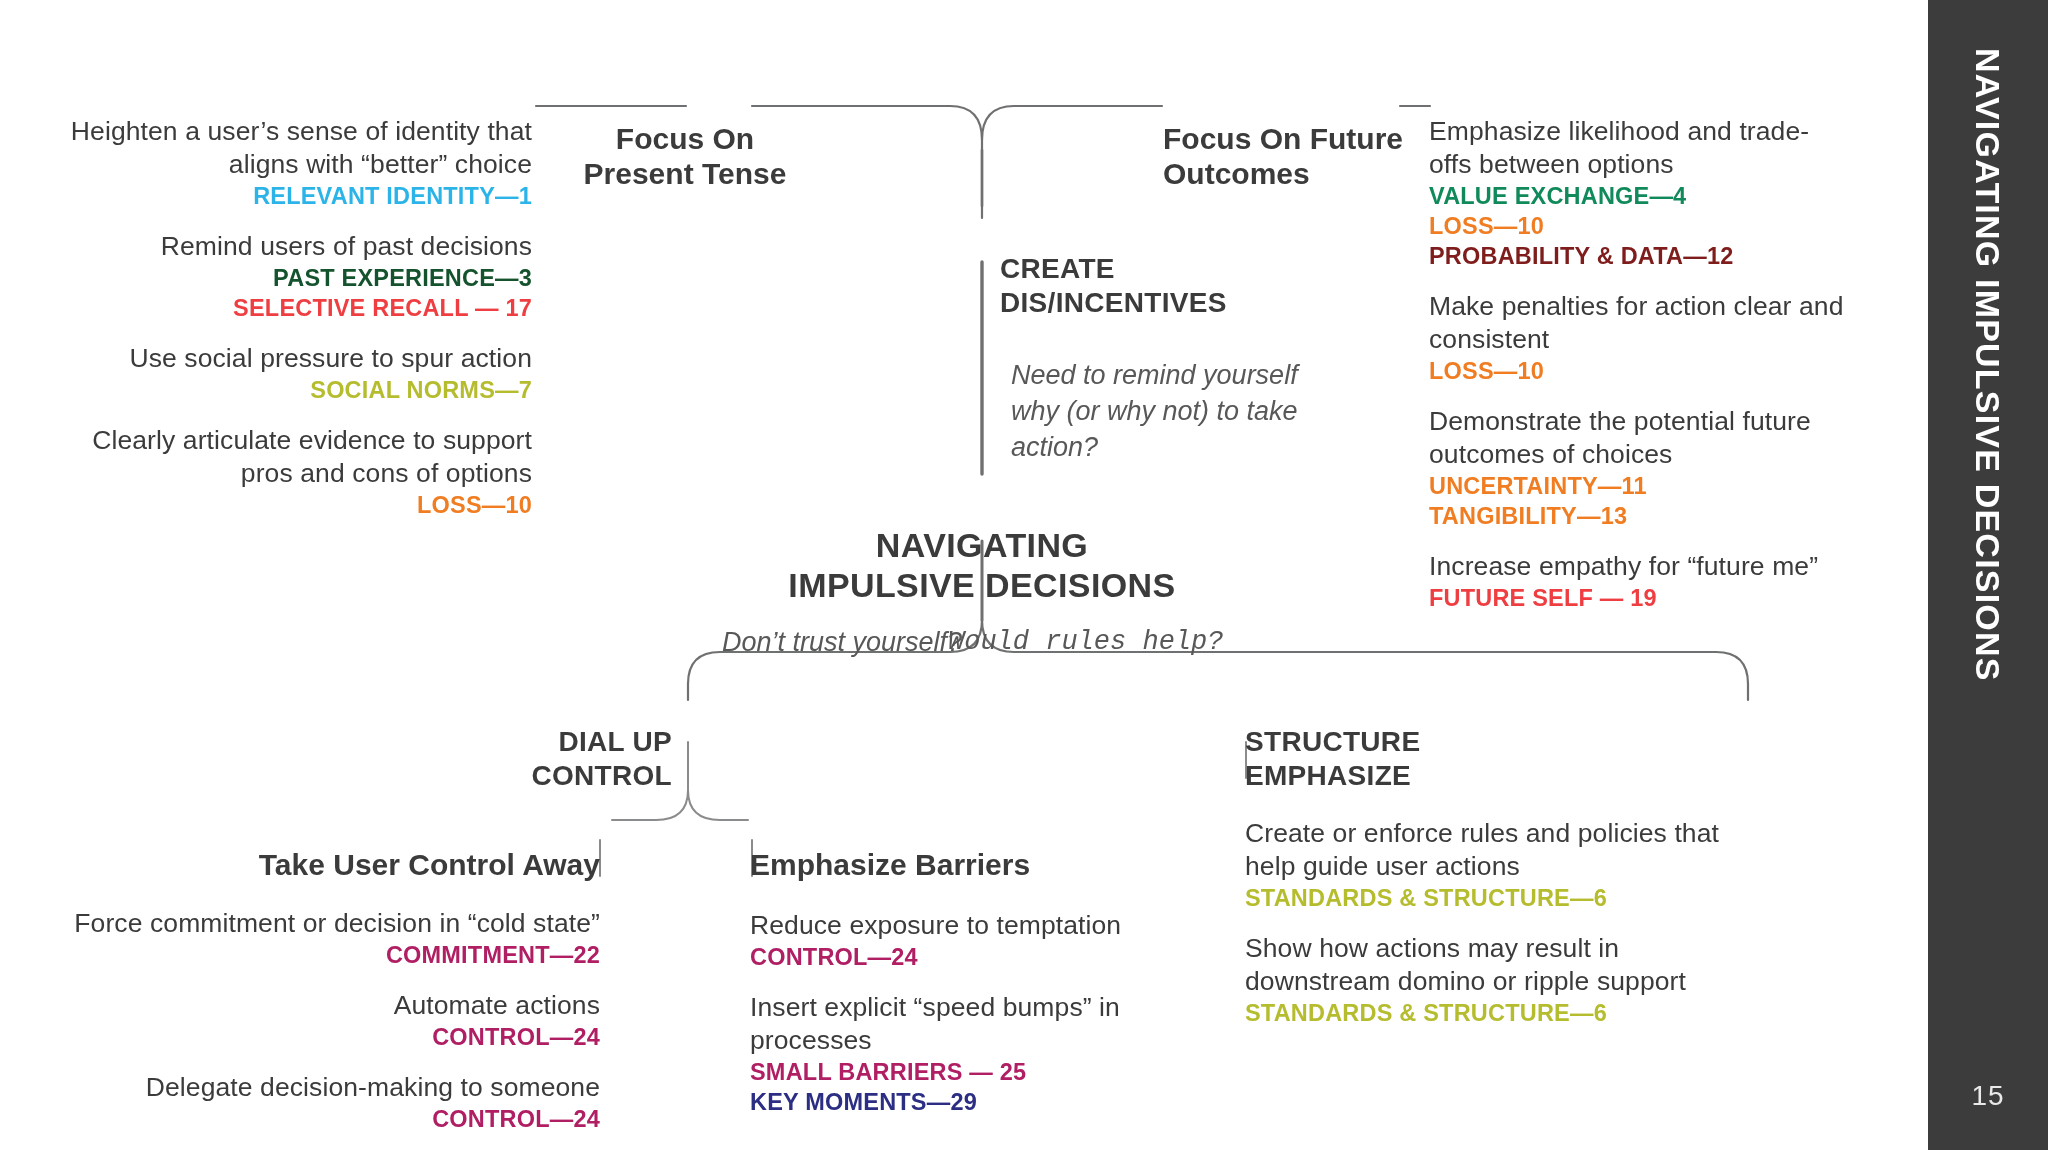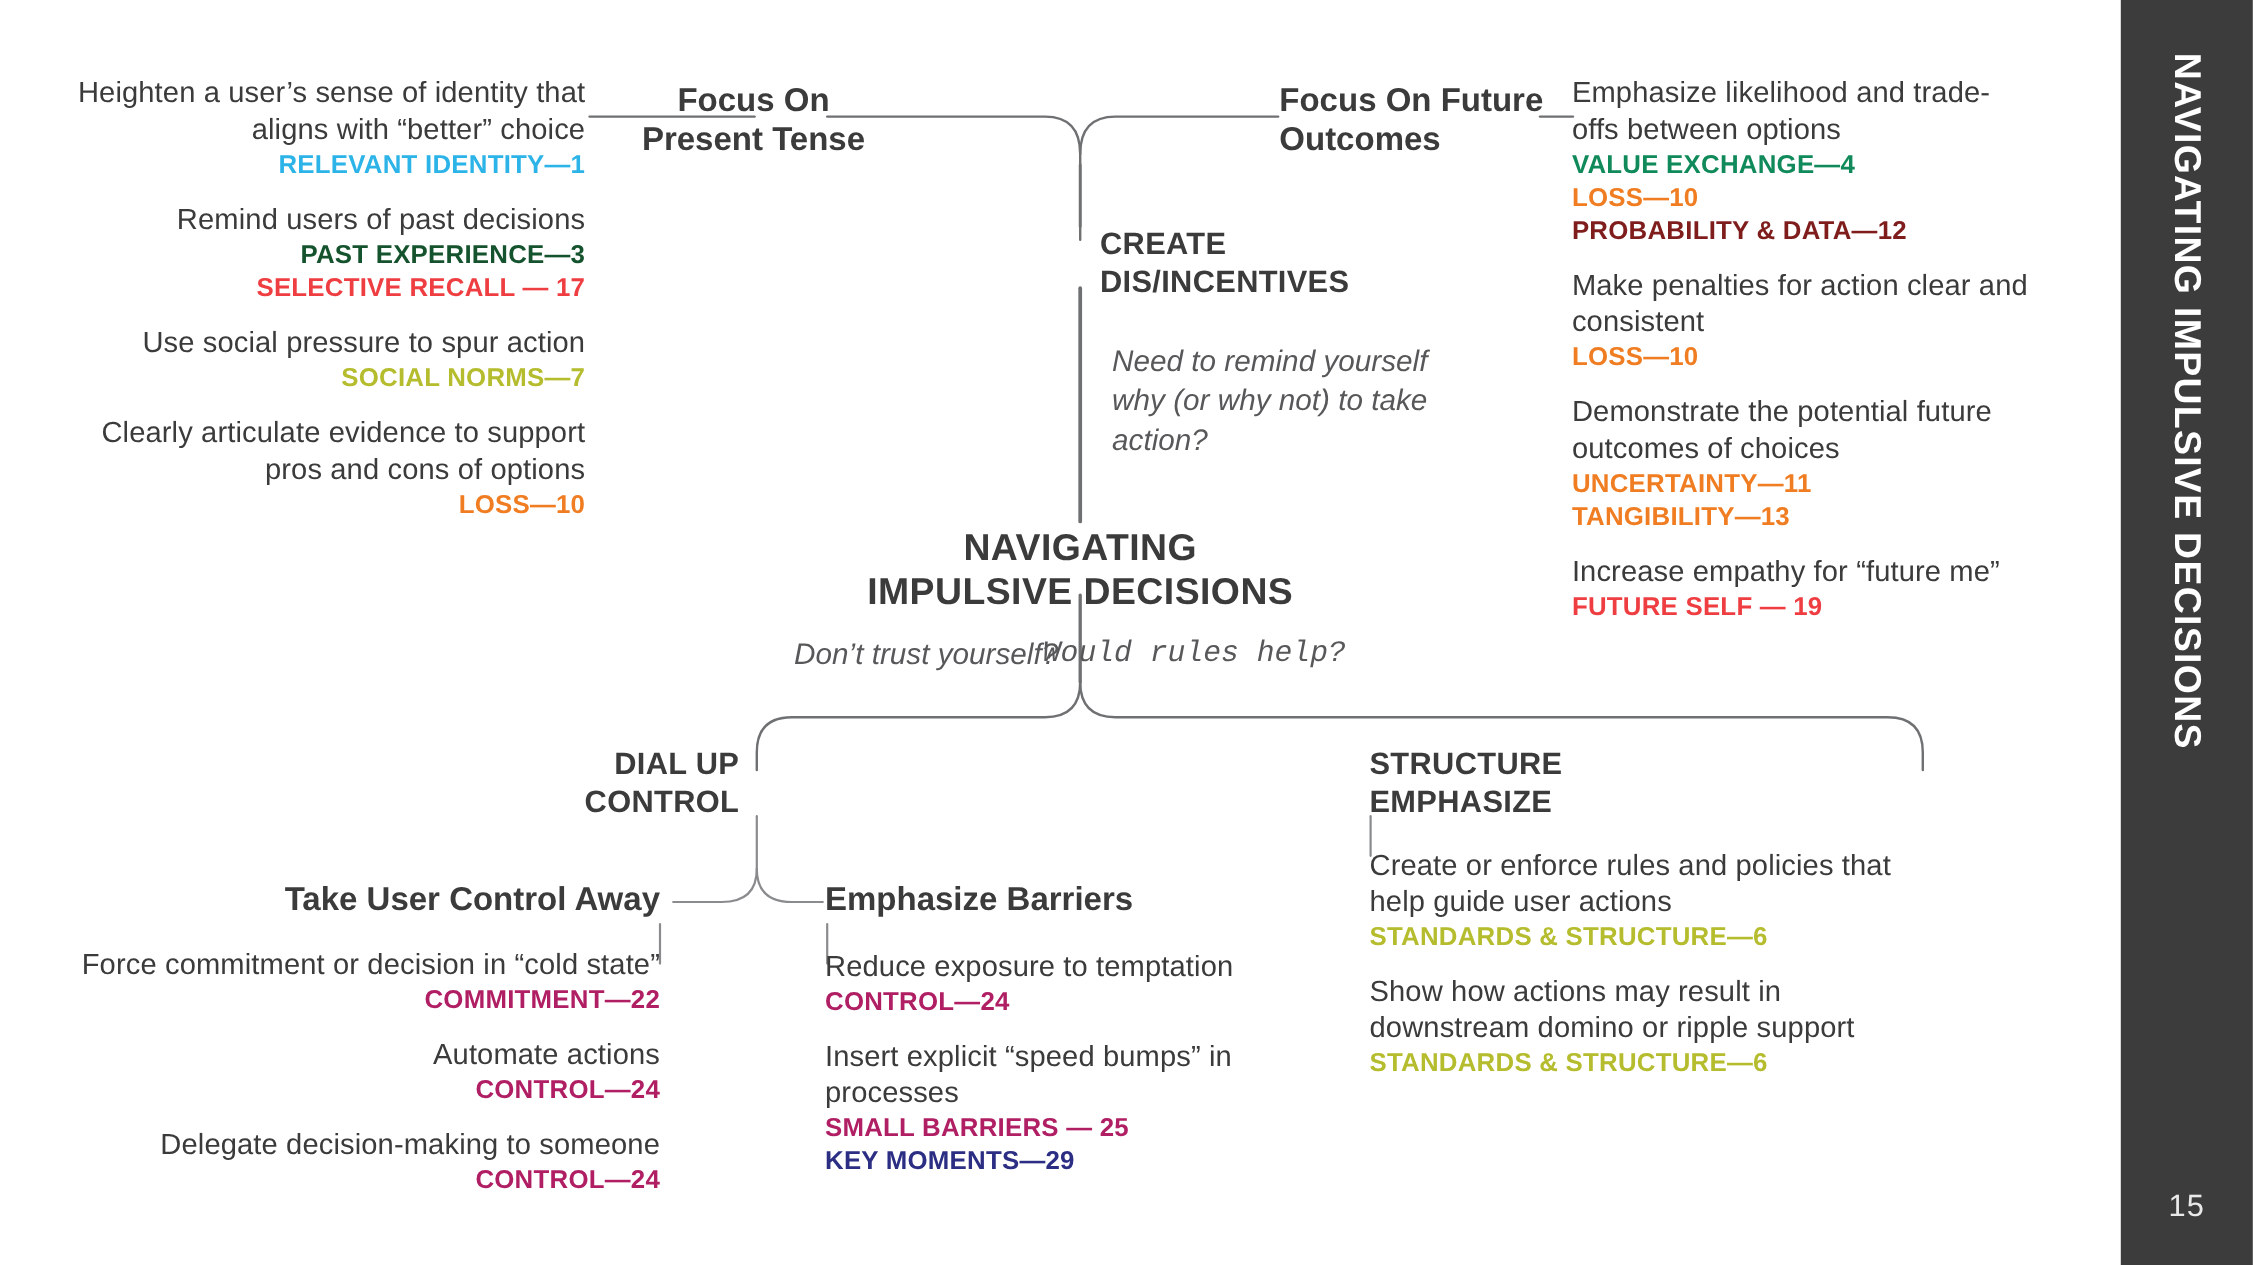--- a/index.html
+++ b/index.html
@@ -10,21 +10,21 @@
     color:#3b3b3b;
     overflow:hidden;
     position:relative;
   }
   #page{position:absolute;inset:0;}
 
   
   #wires{position:absolute;left:0;top:0;width:2048px;height:1150px;z-index:1;}
 
   
-  .node{position:absolute;z-index:2;}
+  .node{position:absolute;z-index:2;margin-top:47px;}
   .ralign{text-align:right;}
   .lalign{text-align:left;}
 
   .desc{
     font-size:26.5px;
     line-height:33px;
     color:#3b3b3b;
     font-weight:400;
     letter-spacing:.1px;
   }

